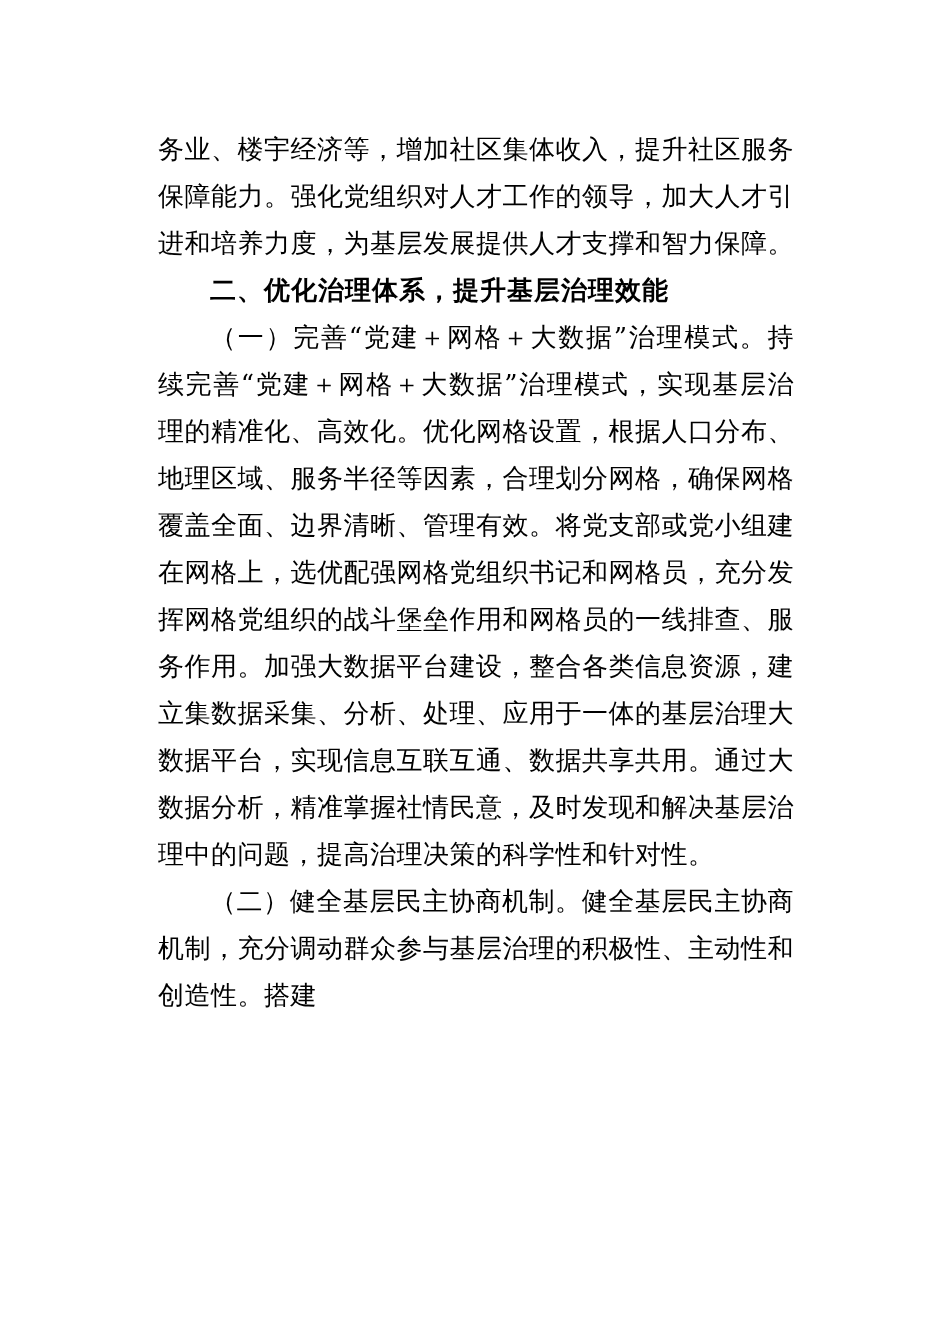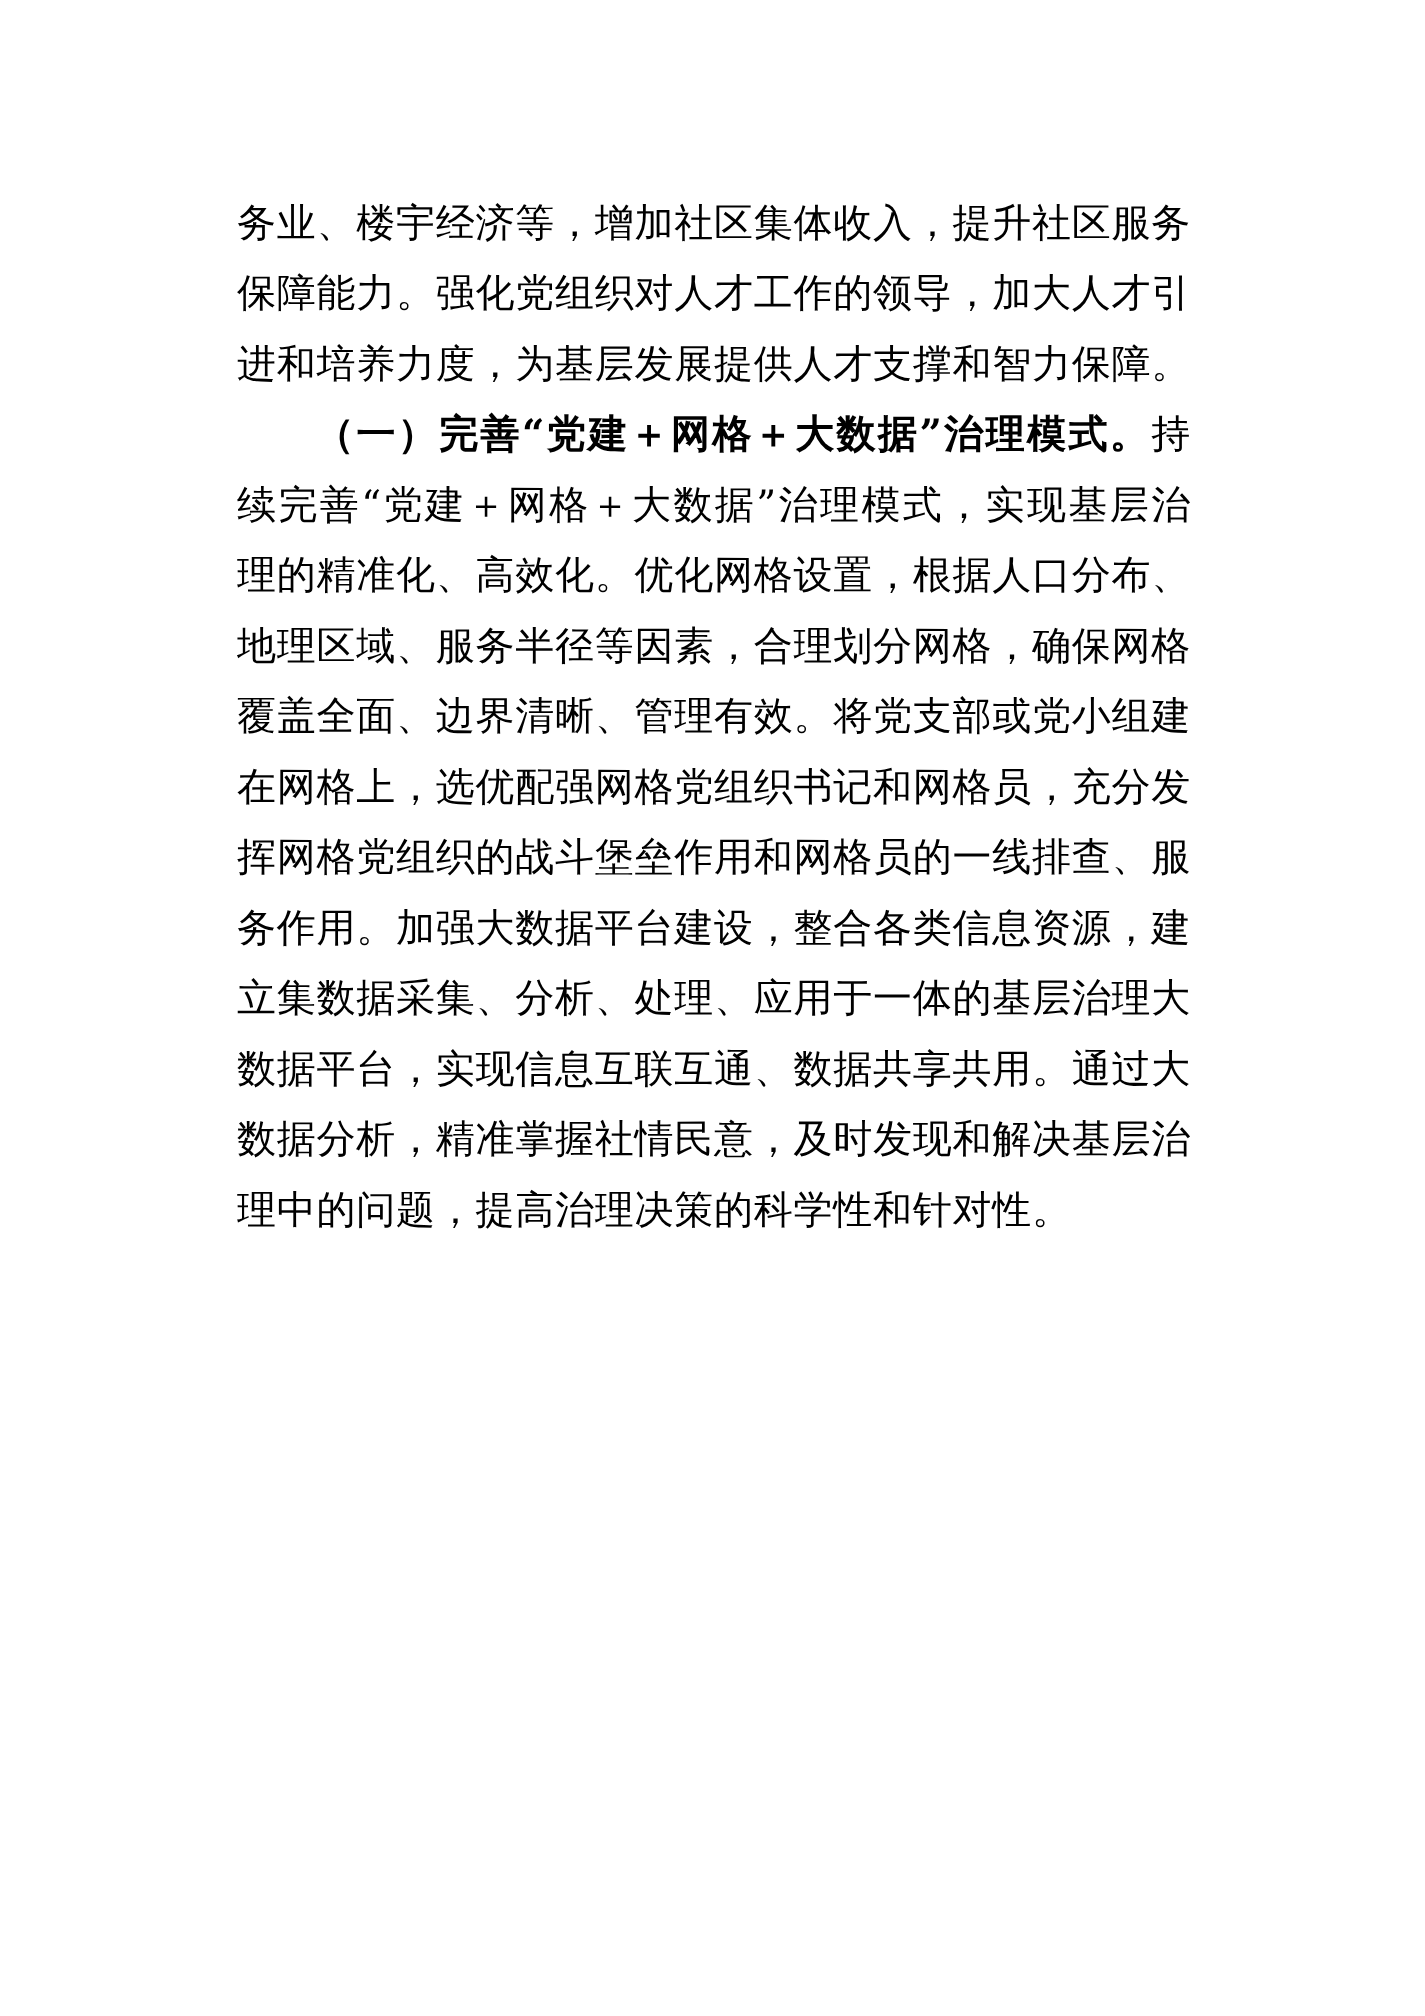--- a/index.html
+++ b/index.html
@@ -33,24 +33,26 @@
   p.body.indent {
     text-indent: 2em;
   }
   p.heading {
     font-family: "DejaVu Sans", "Liberation Sans", sans-serif;
     font-weight: bold;
     text-indent: 2em;
     letter-spacing: 1px;
   }
   b.lead {
-    font-weight: bold;
+    font-weight: normal;
   }
 </style>
 </head>
 <body>
 
 <div class="page">
   <div class="doc-body">
       <p class="body">务业、楼宇经济等，增加社区集体收入，提升社区服务保障能力。强化党组织对人才工作的领导，加大人才引进和培养力度，为基层发展提供人才支撑和智力保障。</p>
+      <p class="heading">二、优化治理体系，提升基层治理效能</p>
       <p class="body indent"><b class="lead">（一）完善“党建＋网格＋大数据”治理模式。</b>持续完善“党建＋网格＋大数据”治理模式，实现基层治理的精准化、高效化。优化网格设置，根据人口分布、地理区域、服务半径等因素，合理划分网格，确保网格覆盖全面、边界清晰、管理有效。将党支部或党小组建在网格上，选优配强网格党组织书记和网格员，充分发挥网格党组织的战斗堡垒作用和网格员的一线排查、服务作用。加强大数据平台建设，整合各类信息资源，建立集数据采集、分析、处理、应用于一体的基层治理大数据平台，实现信息互联互通、数据共享共用。通过大数据分析，精准掌握社情民意，及时发现和解决基层治理中的问题，提高治理决策的科学性和针对性。</p>
+      <p class="body indent"><b class="lead">（二）健全基层民主协商机制。</b>健全基层民主协商机制，充分调动群众参与基层治理的积极性、主动性和创造性。搭建</p>
     </div>
 </div>
 
 </body></html>

